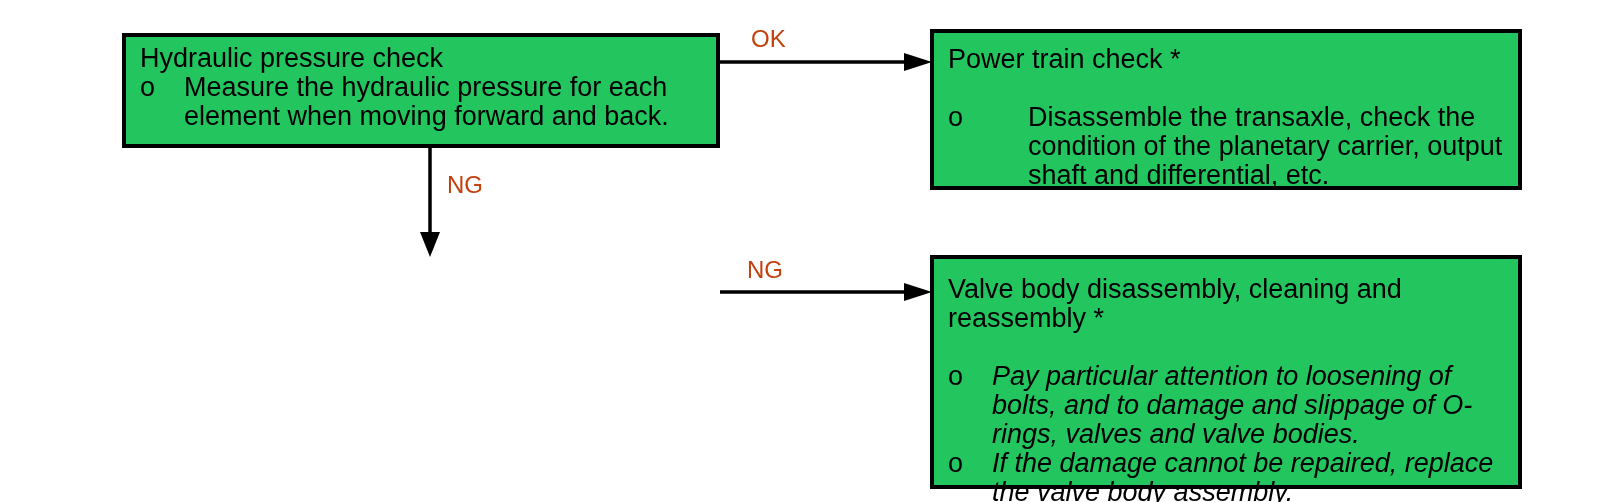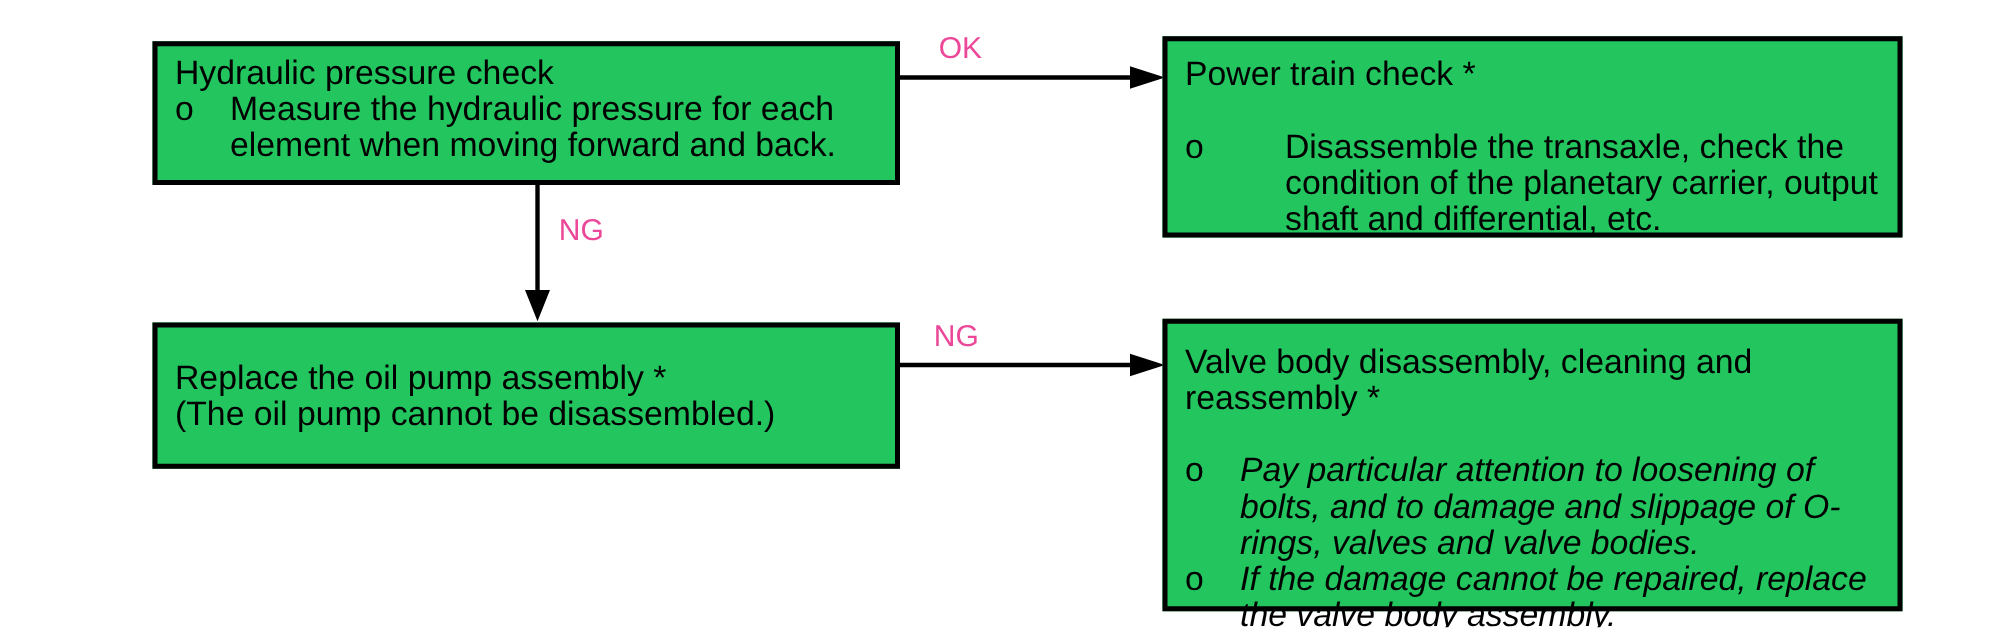--- a/index.html
+++ b/index.html
@@ -43,21 +43,21 @@
   .bullet { display: flex; align-items: flex-start; }
   .bullet .marker { flex: 0 0 44px; width: 44px; }
   .bullet .btext { flex: 0 1 auto; }
   .box-hydraulic .btext { max-width: 492px; }
   .box-power .btext     { max-width: 534px; margin-left: 36px; }
   .box-valve .btext     { max-width: 534px; font-style: italic; }
   .conn-label {
     position: absolute;
     font-size: 24px;
     line-height: 26px;
-    color: #ec4899;
+    color: #c2410c;
   }
   .label-ok      { left: 751px; top: 26px; }
   .label-ng-down { left: 447px; top: 172px; }
   .label-ng-right{ left: 747px; top: 257px; }
 </style>
 </head>
 <body>
 
 <div class="canvas">
 
@@ -93,24 +93,20 @@
   <div class="flow-box box-power">
     <div class="box-title">Power train check *</div>
     <div class="bullets after-gap">
       <div class="bullet">
         <span class="marker">o</span>
         <span class="btext">Disassemble the transaxle, check the condition of the planetary carrier, output shaft and differential, etc.</span>
       </div>
     </div>
   </div>
 
-  <div class="flow-box box-oilpump">
-    <div class="box-title">Replace the oil pump assembly *</div>
-    <div class="box-note">(The oil pump cannot be disassembled.)</div>
-  </div>
 
   <div class="flow-box box-valve">
     <div class="box-title">Valve body disassembly, cleaning and reassembly *</div>
     <div class="bullets after-gap">
       <div class="bullet">
         <span class="marker">o</span>
         <span class="btext">Pay particular attention to loosening of bolts, and to damage and slippage of O-rings, valves and valve bodies.</span>
       </div>
       <div class="bullet">
         <span class="marker">o</span>

